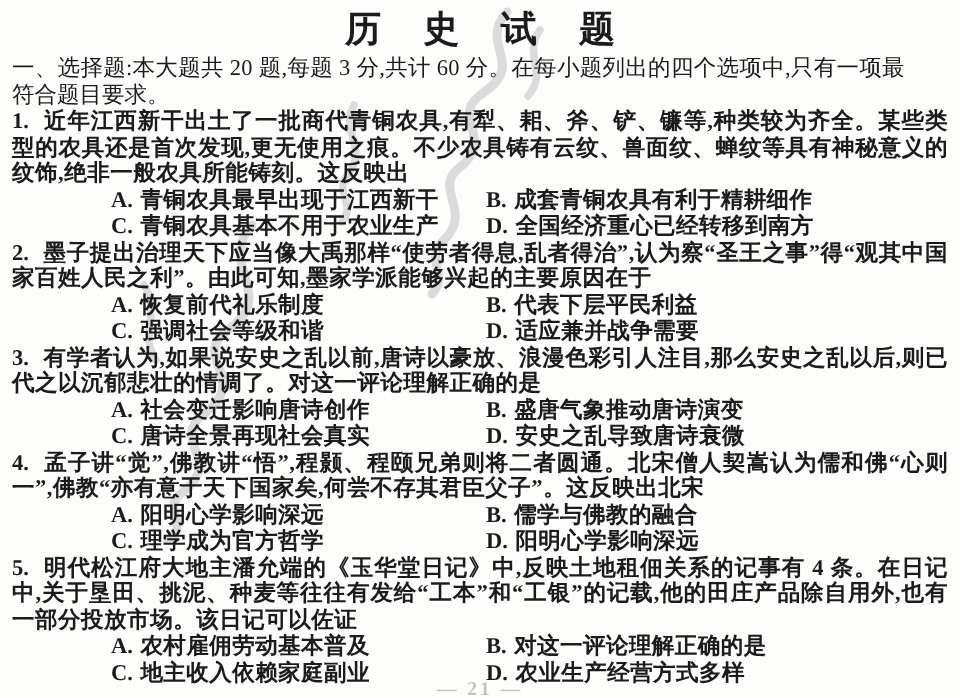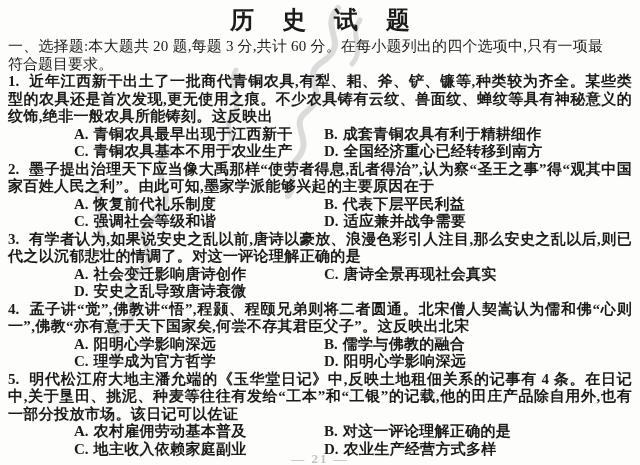--- a/index.html
+++ b/index.html
@@ -108,20 +108,21 @@
         <div class="option"><span class="olabel">D.</span><span>适应兼并战争需要</span></div>
       </div>
     </div>
 
     <div class="question">
       <p class="stem">
         <span class="qnum">3.</span><span>有学者认为,如果说安史之乱以前,唐诗以豪放、浪漫色彩引人注目,那么安史之乱以后,则已代之以沉郁悲壮的情调了。对这一评论理解正确的是</span>
       </p>
       <div class="options">
         <div class="option"><span class="olabel">A.</span><span>社会变迁影响唐诗创作</span></div>
+        <div class="option"><span class="olabel">B.</span><span>盛唐气象推动唐诗演变</span></div>
         <div class="option"><span class="olabel">C.</span><span>唐诗全景再现社会真实</span></div>
         <div class="option"><span class="olabel">D.</span><span>安史之乱导致唐诗衰微</span></div>
       </div>
     </div>
 
     <div class="question">
       <p class="stem">
         <span class="qnum">4.</span><span>孟子讲“觉”,佛教讲“悟”,程颢、程颐兄弟则将二者圆通。北宋僧人契嵩认为儒和佛“心则一”,佛教“亦有意于天下国家矣,何尝不存其君臣父子”。这反映出北宋</span>
       </p>
       <div class="options">

